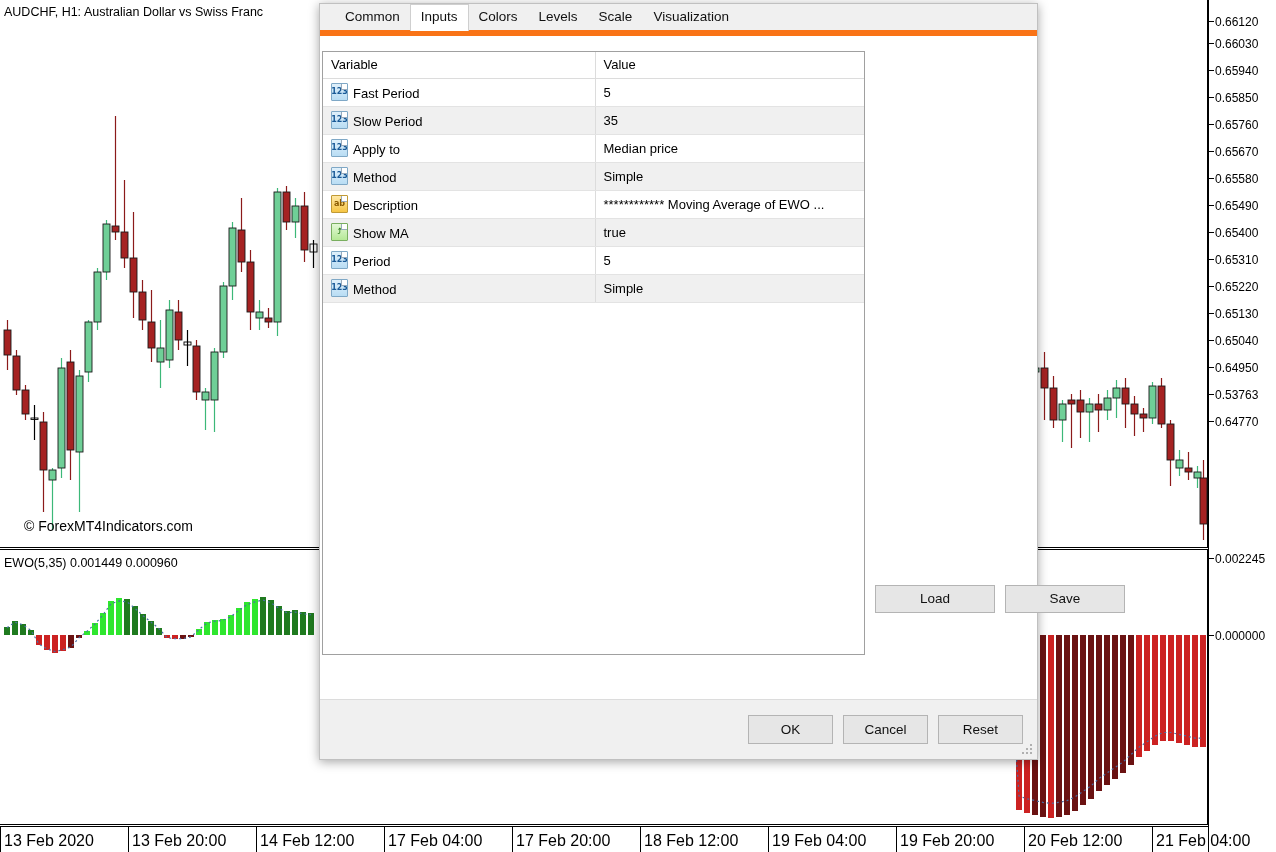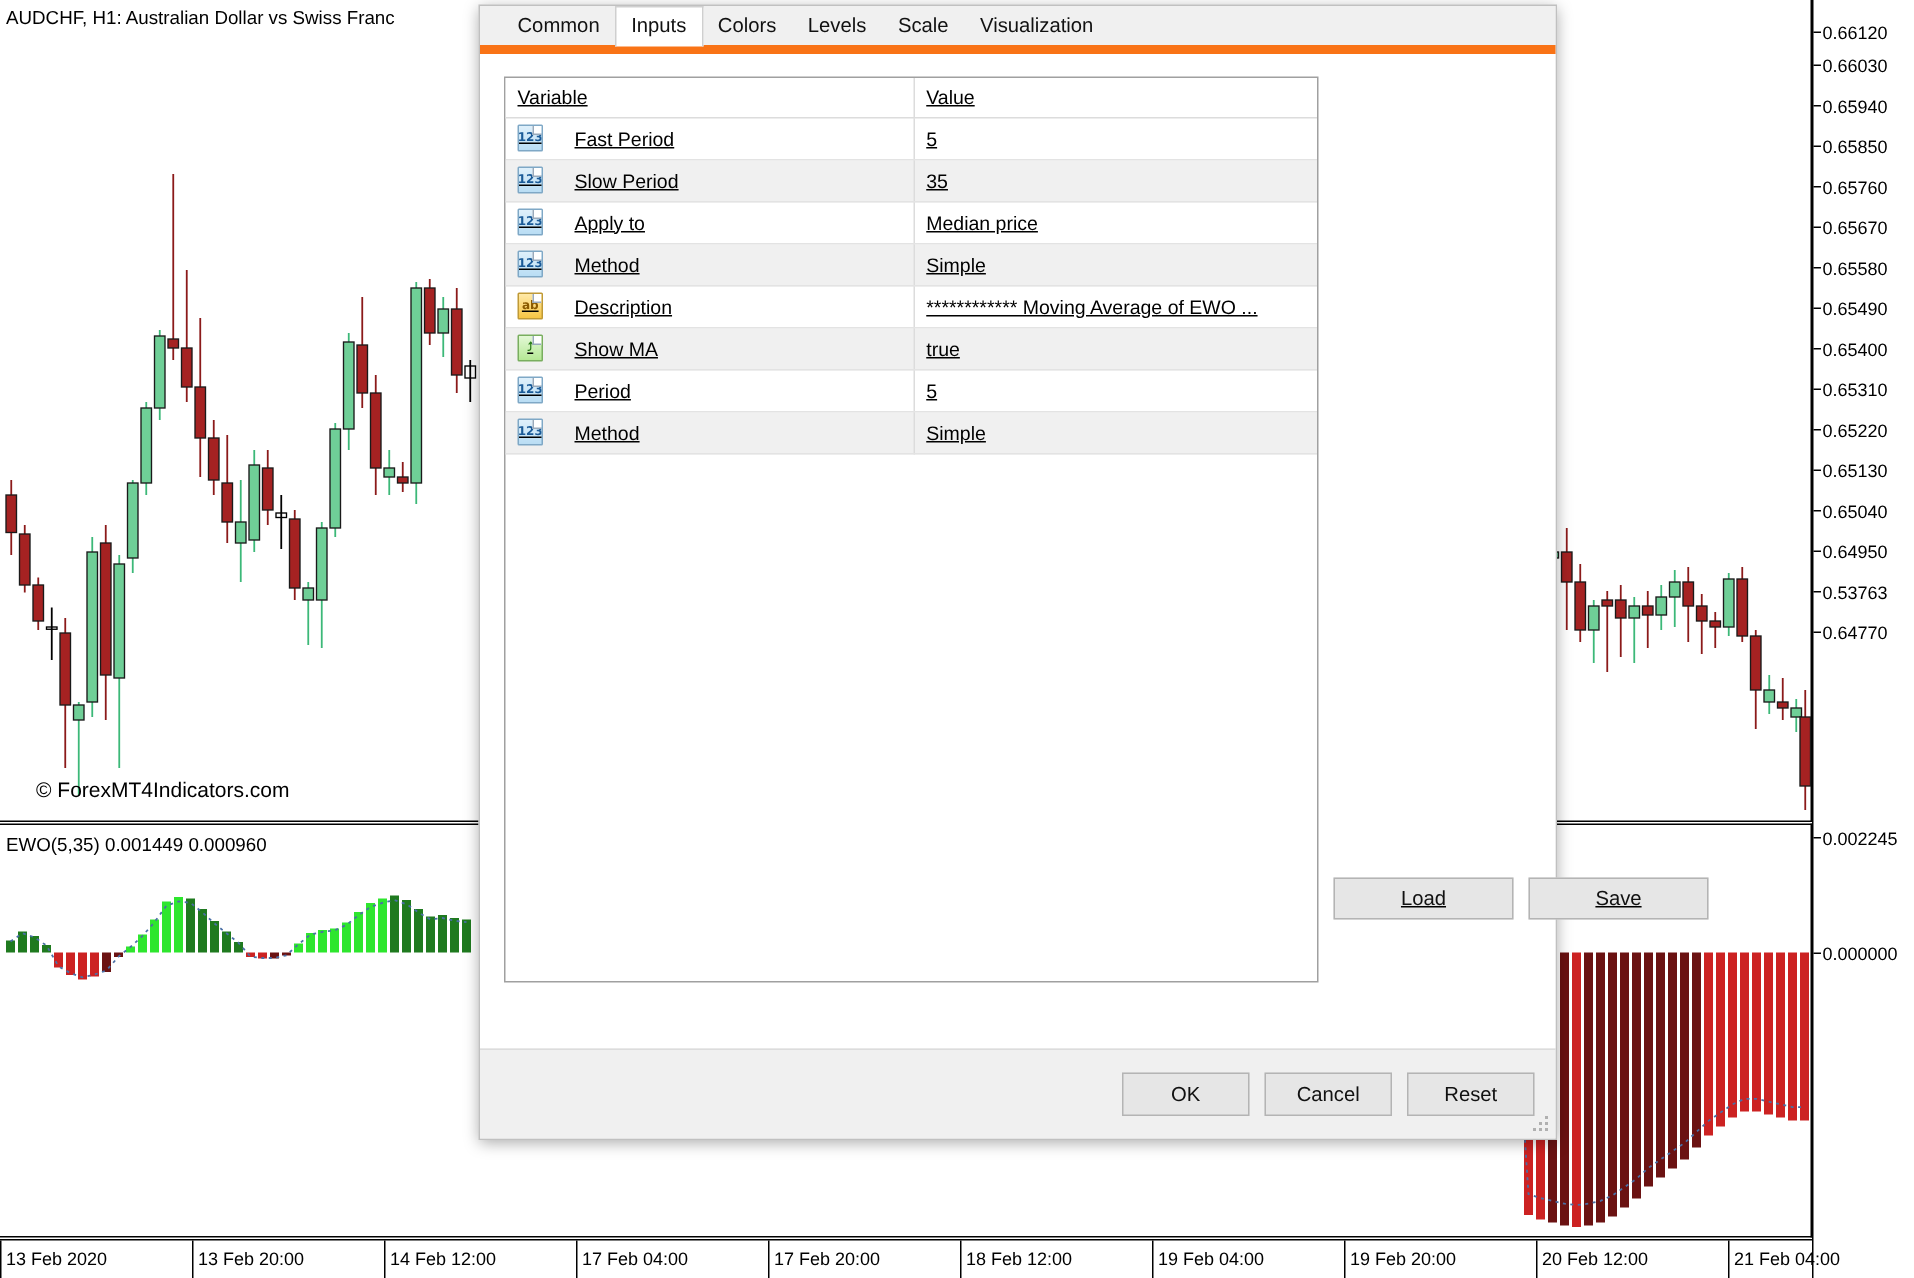--- a/index.html
+++ b/index.html
@@ -32,21 +32,21 @@
   }
   .tick{position:absolute;left:0;font-size:12px;color:#000;white-space:nowrap;}
   .tick .dash{display:inline-block;width:5px;border-top:1px solid #000;vertical-align:middle;margin-right:1px;}
   .tick .txt{display:inline-block;vertical-align:middle;}
 
   
   #time-scale{
     position:absolute;left:0;bottom:0;width:1208px;height:26px;
     background:#fff;border-top:1px solid #000;box-sizing:border-box;
   }
-  .tlabel{position:absolute;top:5px;font-size:12px;color:#000;white-space:nowrap;}
+  .tlabel{position:absolute;top:5px;font-size:16px;color:#000;white-space:nowrap;}
   .tmark{position:absolute;top:0;width:1px;height:26px;background:#000;}
 
   
   svg.layer{position:absolute;left:0;top:0;overflow:visible;}
 
   
   #watermark{
     position:absolute;right:32px;bottom:6px;
     font-size:34px;font-weight:bold;color:#b9b9b9;opacity:.85;
     letter-spacing:2px;font-family:"DejaVu Sans",sans-serif;
@@ -83,43 +83,43 @@
     font-size:13.5px;color:#111;padding:4px 10px 5px 10px;margin-right:-1px;
     border:1px solid transparent;border-bottom:none;background:transparent;
     line-height:16px;cursor:default;white-space:nowrap;
   }
   .tab.active{
     background:#ffffff;border-color:#cfcfcf;position:relative;top:1px;
     padding-bottom:6px;
   }
 
   #dlg-body{
-    flex:1;background:#ffffff;padding:15px 14px 0 16px;box-sizing:border-box;
-    display:flex;flex-direction:column;text-decoration:underline;
+    flex:1;background:#ffffff;padding:15px 14px 0 2px;box-sizing:border-box;
+    display:flex;flex-direction:column;
   }
   #content-row{display:flex;flex:1;align-items:flex-start;}
 
   #param-table{
     width:543px;height:604px;border:1px solid #a0a0a0;background:#fff;
     box-sizing:border-box;overflow:hidden;flex:0 0 auto;
   }
   table.grid{border-collapse:collapse;width:100%;table-layout:fixed;}
   table.grid th{
     font-weight:normal;font-size:13px;color:#000;text-align:left;
     padding:5px 8px 6px 8px;background:#ffffff;border-bottom:1px solid #dcdcdc;
   }
   table.grid td{
     font-size:13px;color:#000;padding:4px 8px 5px 8px;
     border-bottom:1px solid #e3e3e3;height:16px;vertical-align:middle;
   }
   table.grid col.c1{width:272px;}
   table.grid tr.alt td{background:#f0f0f0;}
   td.var-cell{border-right:1px solid #dcdcdc;}
   th.var-head{border-right:1px solid #dcdcdc;}
-  .varwrap{display:flex;align-items:center;gap:21px;}
+  .varwrap{display:flex;align-items:flex-end;gap:5px;}
 
   .ticon{
     width:15px;height:16px;flex:0 0 auto;position:relative;
     border:1px solid #8aa7bb;background:#ffffff;border-radius:1px;
     display:flex;align-items:center;justify-content:center;
     font-size:8px;line-height:8px;font-weight:bold;
     font-family:"DejaVu Sans",sans-serif;overflow:hidden;
   }
   .ticon.int{background:linear-gradient(#dff0fb,#b9ddf4);color:#1a5a97;border-color:#7fa8c6;}
   .ticon.str{background:linear-gradient(#ffe9a8,#f6c544);color:#8a5a00;border-color:#c09a36;}

